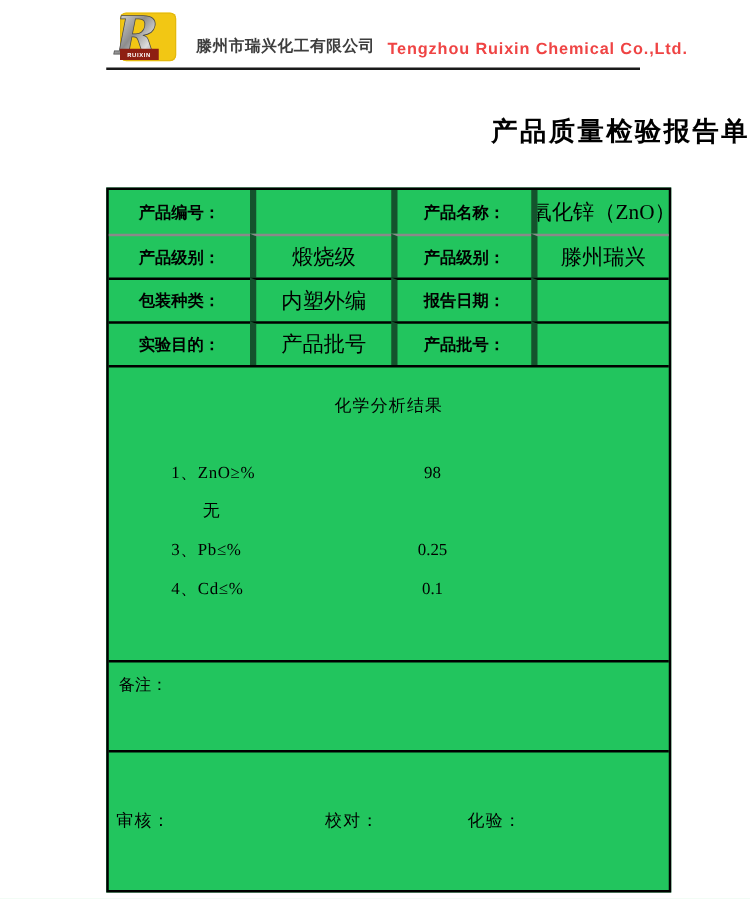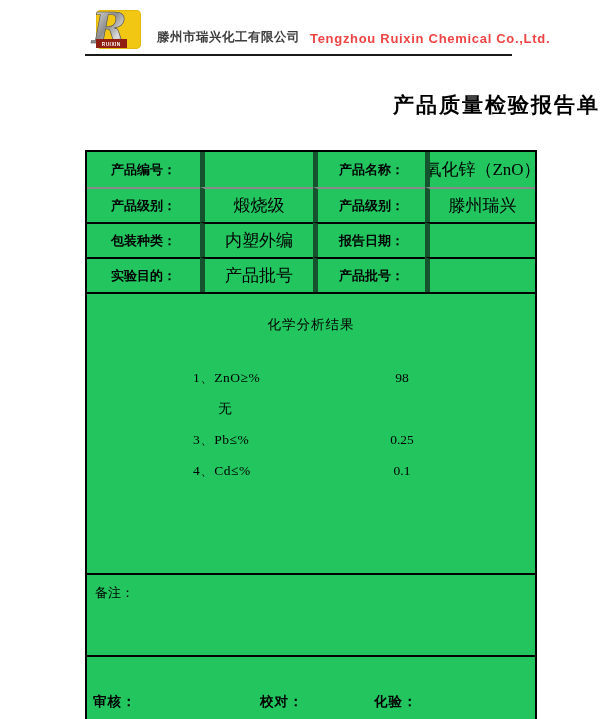--- a/index.html
+++ b/index.html
@@ -38,30 +38,30 @@
   .info-row .cell.val { font-family:"Liberation Serif","DejaVu Serif",serif; font-size:17px; }
   .info-row .cell + .cell { border-left:5px solid #14532d; }
   .info-row.sep-black .cell { border-top:2px solid #000; }
   .info-row.sep-gray  .cell { border-top:2px solid #8a8a8a; }
 
   .analysis { height:236px; border-top:2px solid #000;
               font-family:"Liberation Serif","DejaVu Serif",serif; }
   .analysis-title { margin-top:22px; height:18px; line-height:18px; text-align:center;
                     font-size:13.5px; letter-spacing:1px; }
   .analysis-items { margin-top:28px; }
-  .analysis-item { height:31px; display:flex; align-items:center; padding-left:106px;
+  .analysis-item { height:31px; display:flex; align-items:center; padding-left:50px;
                    font-size:13.5px; }
   .item-label { width:177px; letter-spacing:0.5px; }
   .item-value { width:64px; text-align:center; }
 
-  .remarks { height:82px; border-top:2px solid #000; padding:9px 0 0 8px;
-             font-family:"Liberation Serif","DejaVu Serif",serif; font-size:13px;margin-top:45px; }
+  .remarks { height:72px; border-top:2px solid #000; padding:9px 0 0 8px;
+             font-family:"Liberation Serif","DejaVu Serif",serif; font-size:13px; }
 
-  .signoff { height:92px; border-top:2px solid #000; position:relative;
-             font-family:"Liberation Serif","DejaVu Serif",serif; font-size:13.5px;font-weight:bold; }
+  .signoff { height:112px; border-top:2px solid #000; position:relative;
+             font-family:"Liberation Serif","DejaVu Serif",serif; font-size:13.5px; }
   .signoff span { position:absolute; top:50%; transform:translateY(-50%); letter-spacing:1px; }
   .signoff .s1 { left:6px; }
   .signoff .s2 { left:173px; }
   .signoff .s3 { left:287px; }
 </style>
 </head>
 <body>
 
 <div class="header">
   <div class="header-row">

